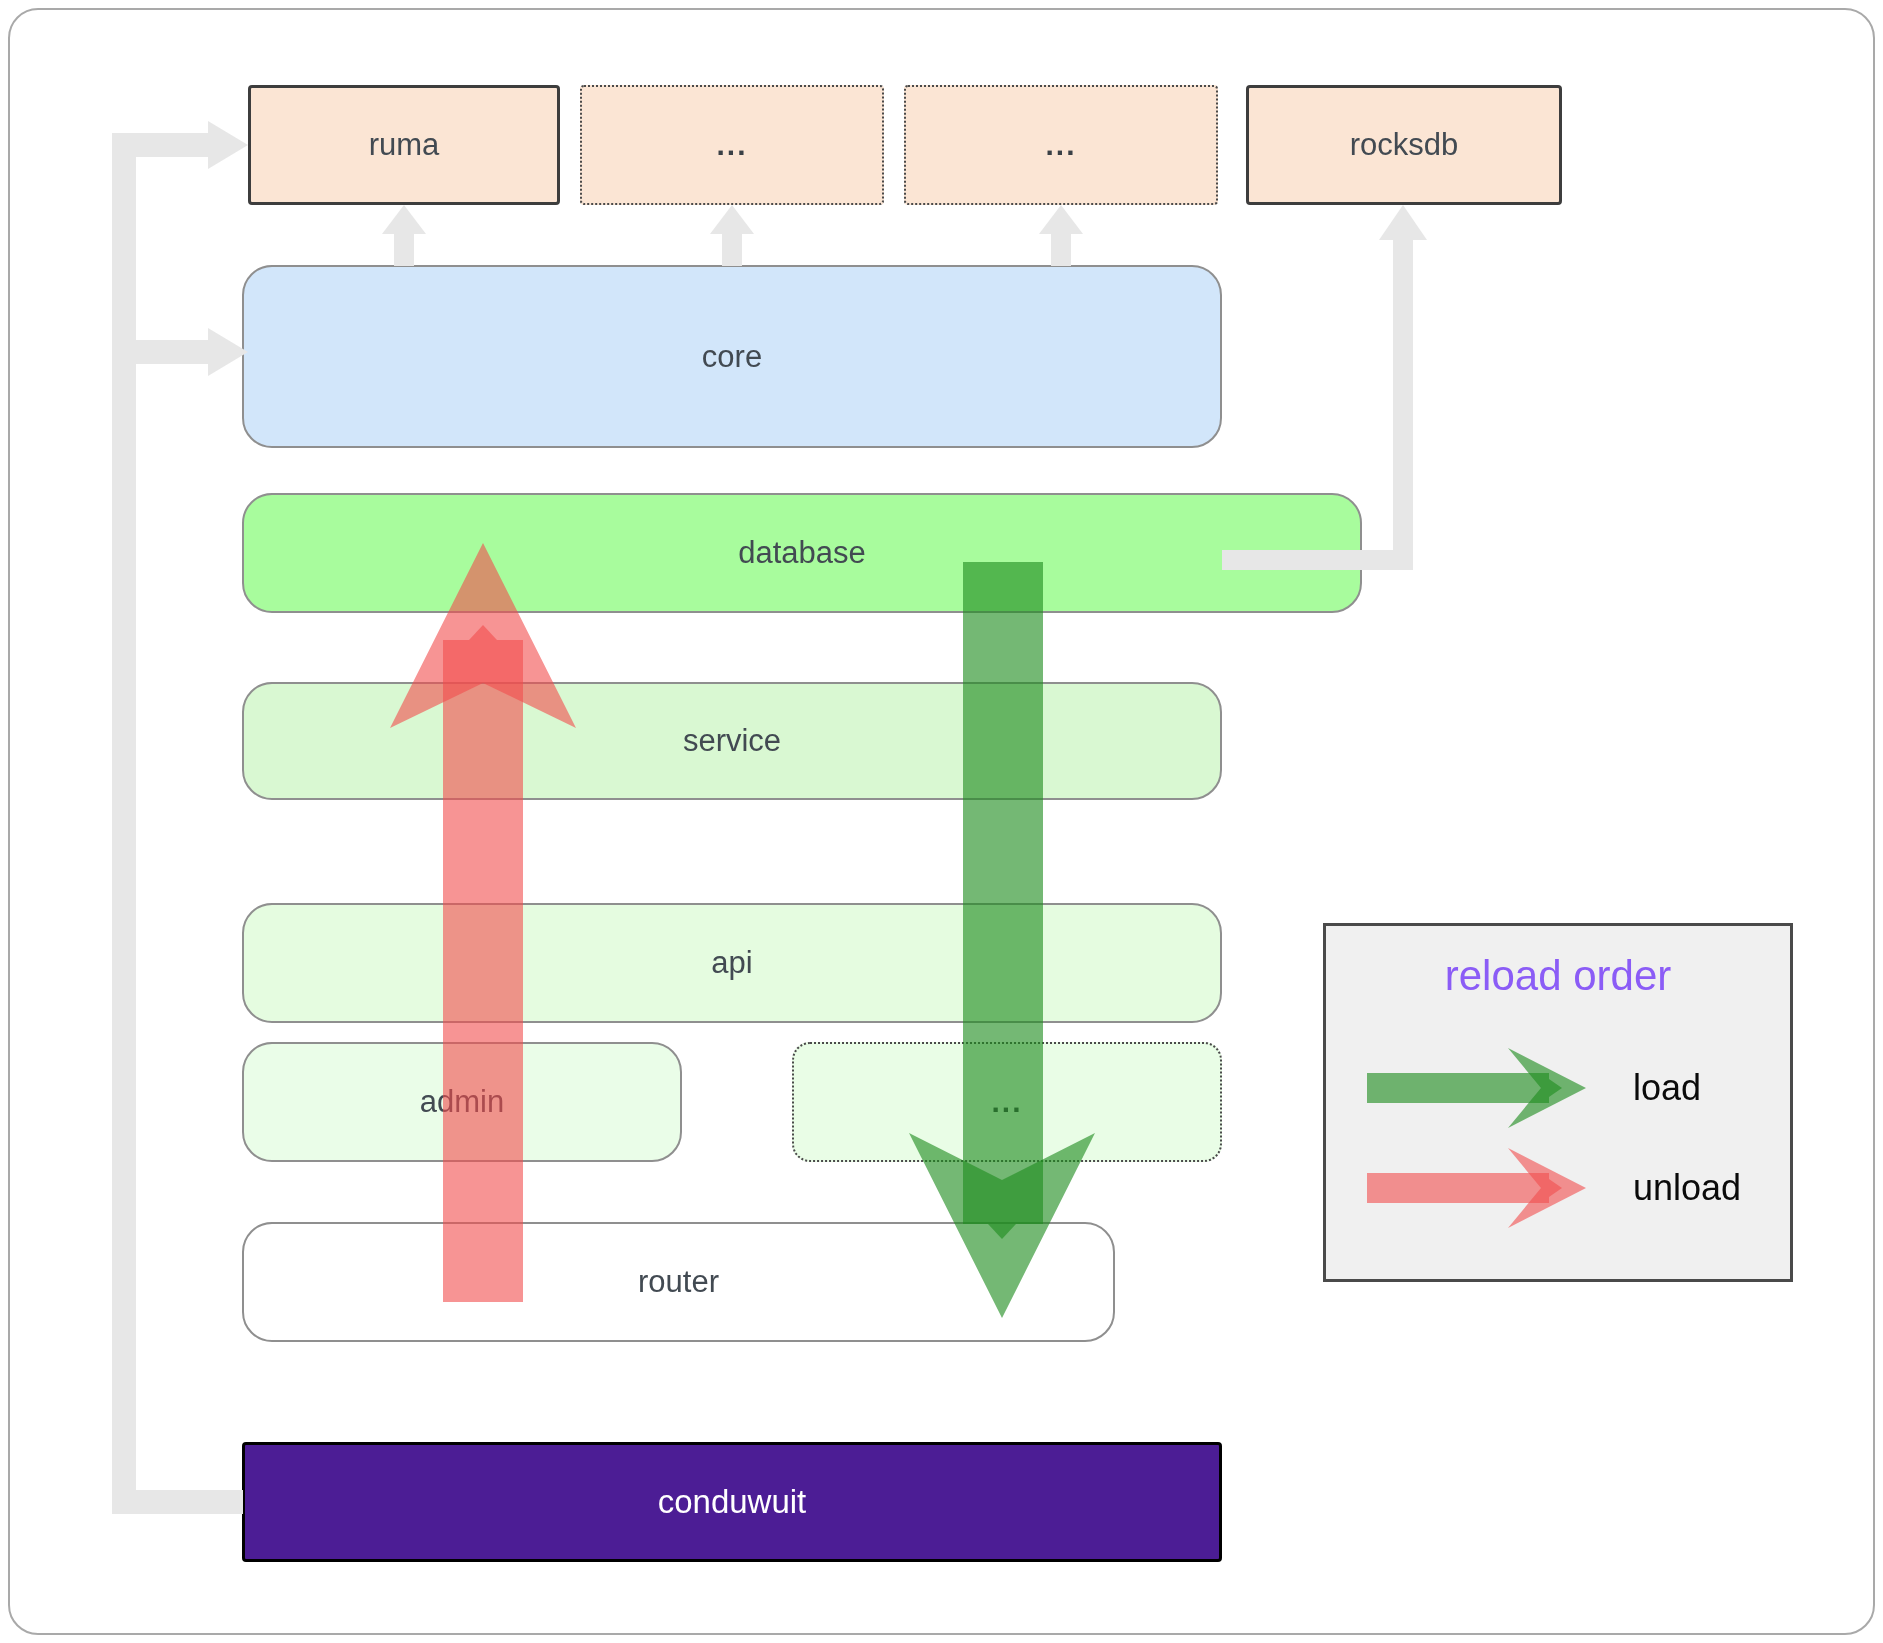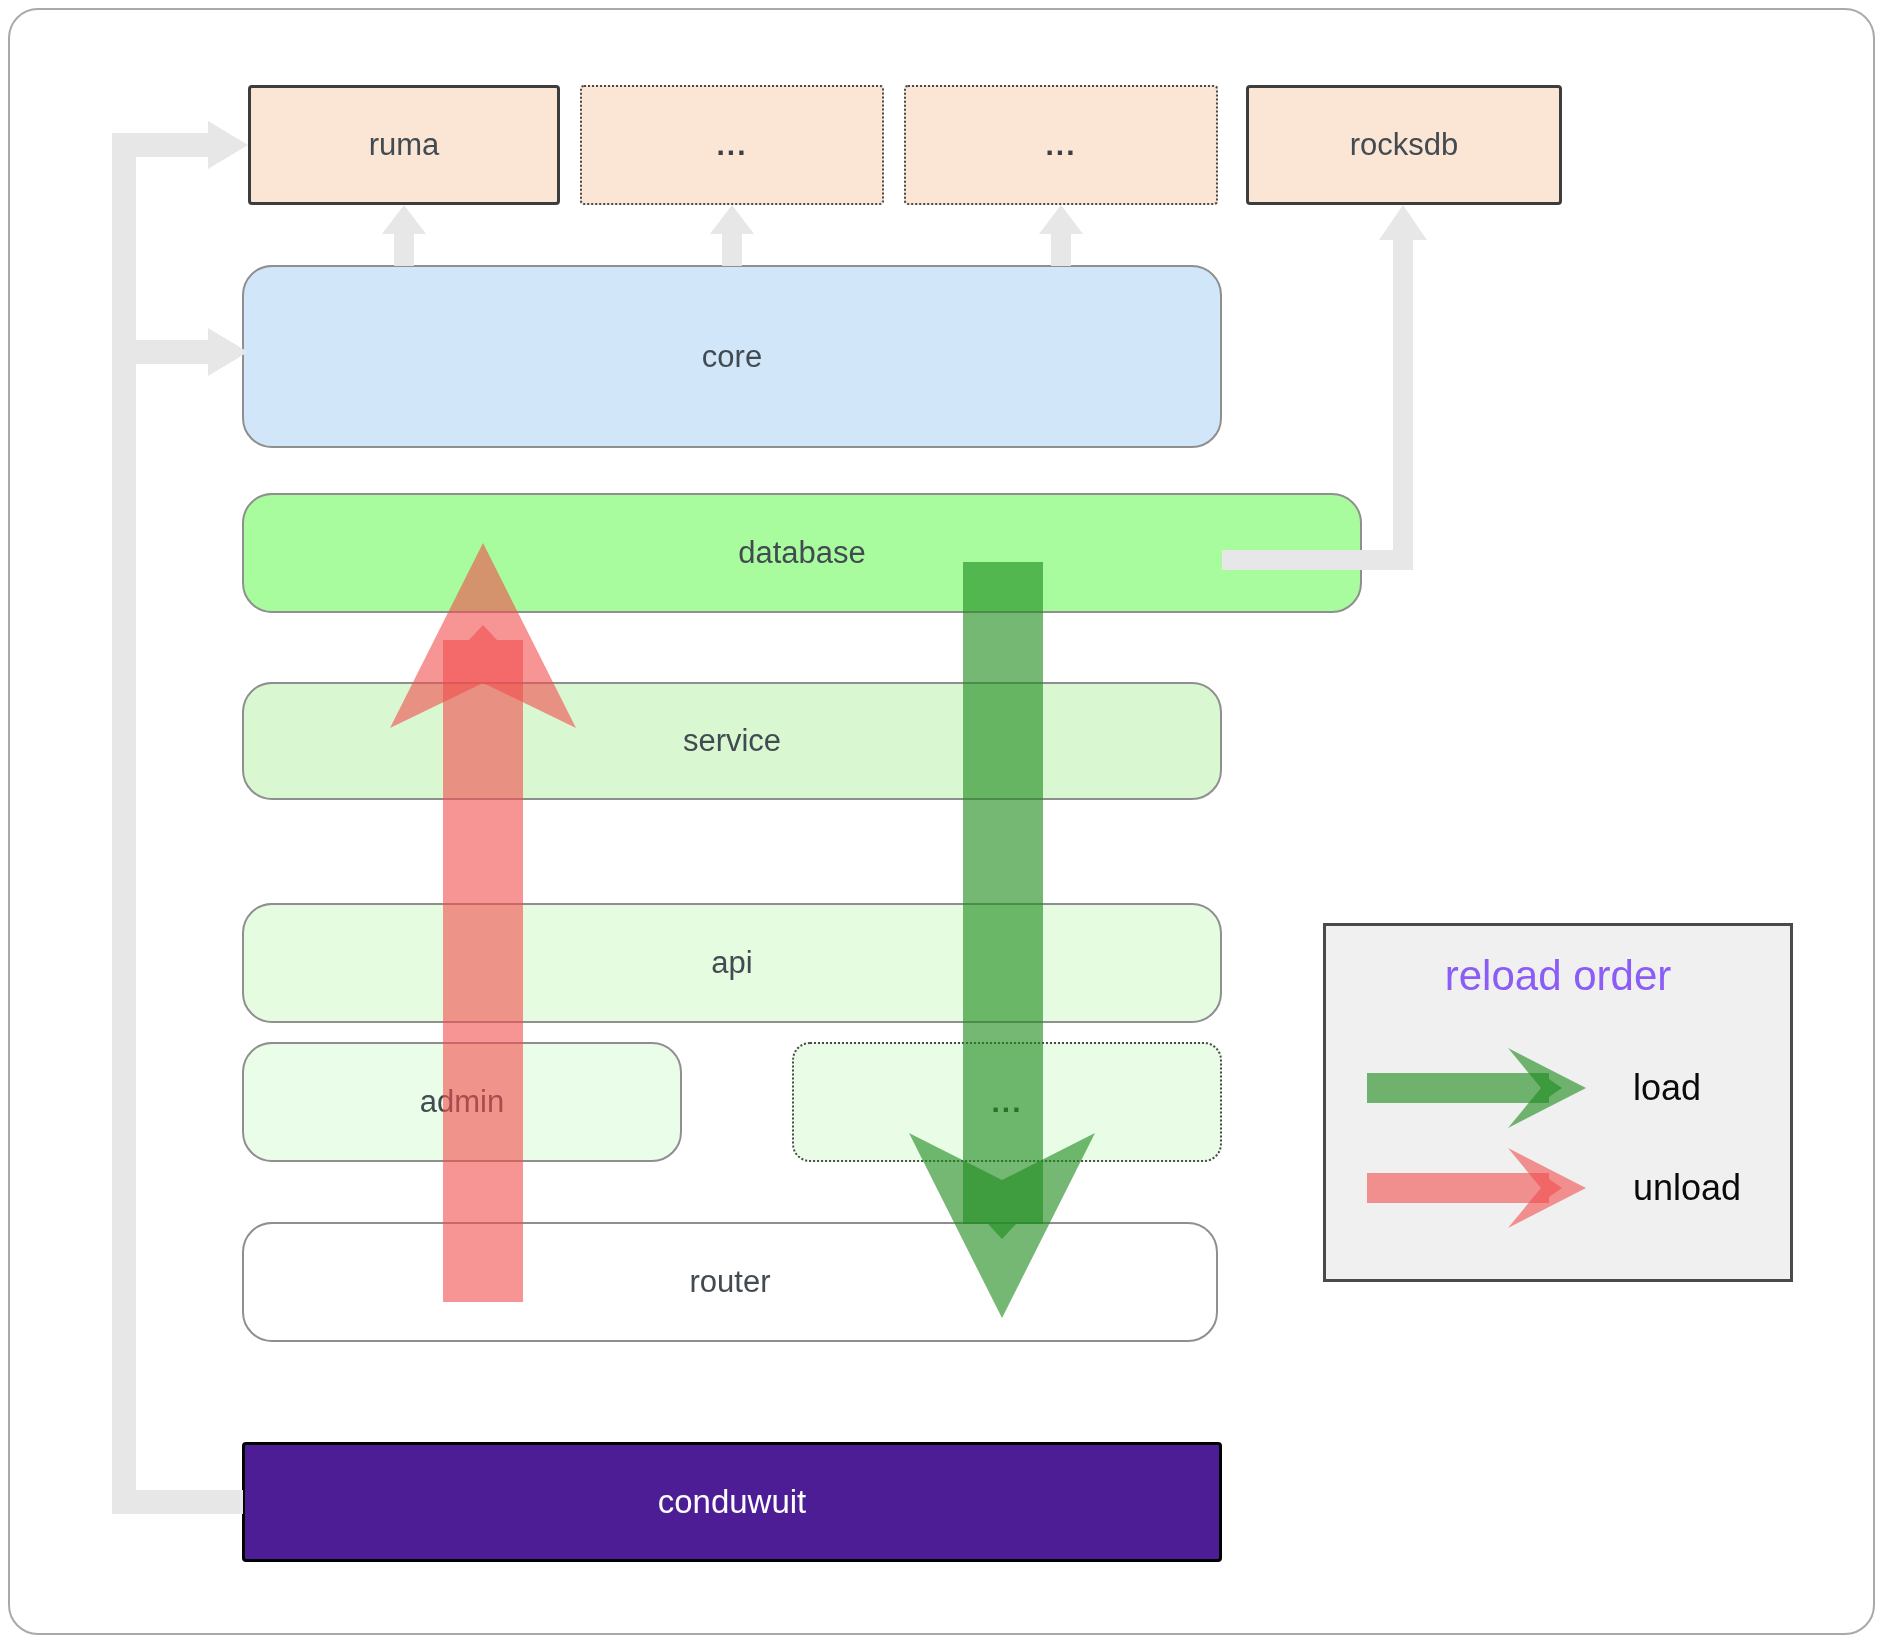--- a/index.html
+++ b/index.html
@@ -76,21 +76,21 @@
   </div>
   <div class="node graybox n-api" style="left:242px;top:862px;width:980px;height:120px;">
     <span>api</span>
   </div>
   <div class="node graybox n-admin" style="left:242px;top:1042px;width:440px;height:120px;">
     <span>admin</span>
   </div>
   <div class="node n-dotsmid" style="left:792px;top:1042px;width:430px;height:120px;">
     <span class="dots-label">...</span>
   </div>
-  <div class="node graybox n-router" style="left:242px;top:1222px;width:976px;height:120px;">
+  <div class="node graybox n-router" style="left:242px;top:1222px;width:873px;height:120px;">
     <span>router</span>
   </div>
   <div class="node n-conduwuit" style="left:242px;top:1442px;width:980px;height:120px;">
     <span>conduwuit</span>
   </div>
 
   <div class="legend">
     <div class="legend-title">reload order</div>
 
     <svg class="legend-arrow row1" viewBox="0 0 230 84">

